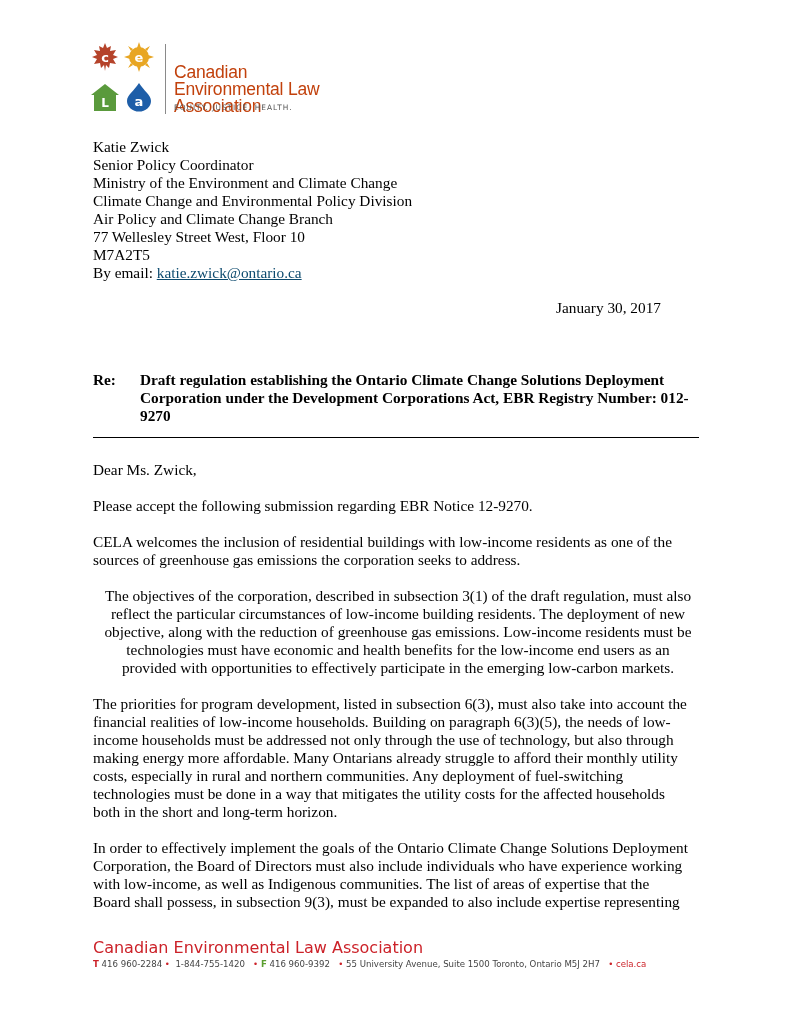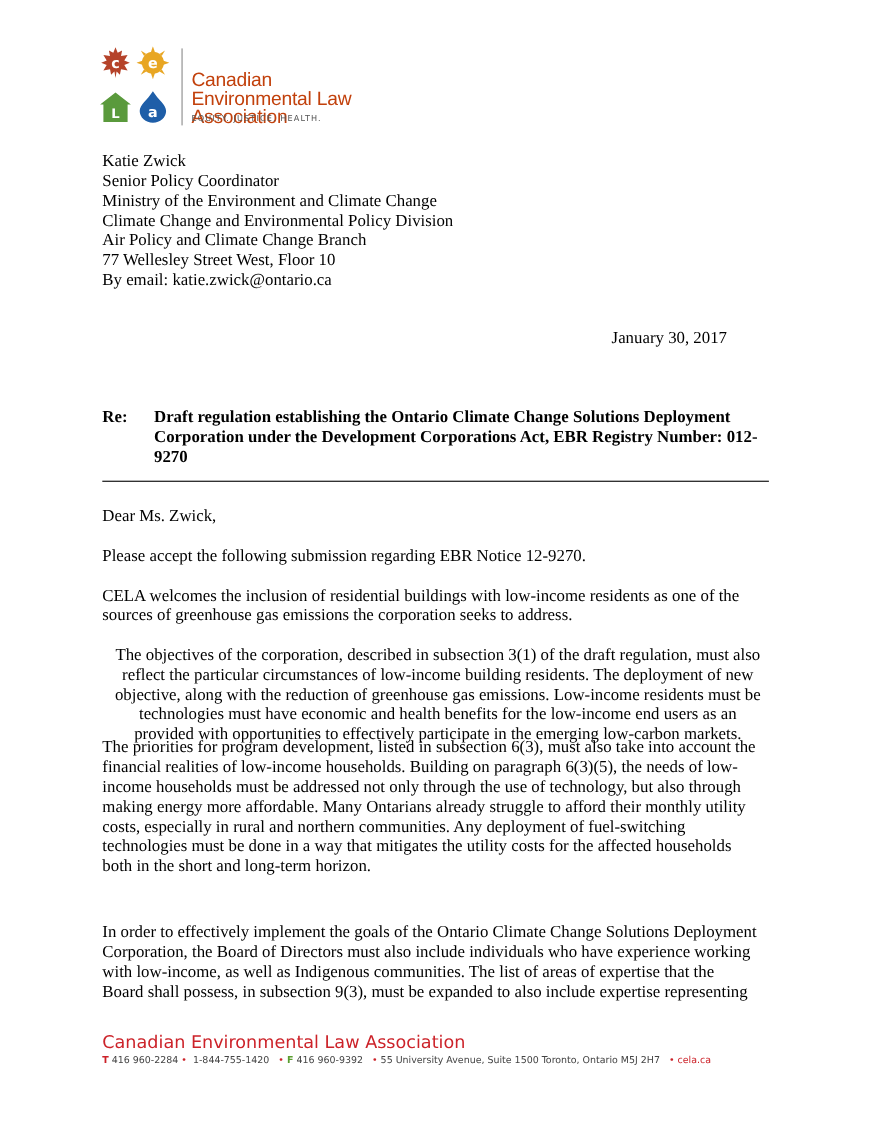--- a/index.html
+++ b/index.html
@@ -15,36 +15,36 @@
   .ico-e { left: 34px; top: 2px; }
   .ico-l { left: 0; top: 42px; }
   .ico-a { left: 34px; top: 42px; }
   .logo-divider { position: absolute; left: 75px; top: 4px; width: 1px; height: 70px; background: #8a8a8a; }
   .logo-text { position: absolute; left: 84px; top: 2px; color: #c2410c; font-family: Liberation Sans, sans-serif; font-size: 17.5px; line-height: 17px; letter-spacing: -0.2px; margin-top: 22px; }
   .logo-tag { position: absolute; left: 84px; top: 63px; color: #555; font-family: "DejaVu Sans", sans-serif; font-size: 7.4px; letter-spacing: 1px; }
 
   
   .addr { position: absolute; left: 93px; top: 138px; font-size: 15.3px; line-height: 18px; }
   .addr div { white-space: nowrap; }
-  .link { color: #000000; }
+  .link { color: #0c4a6e; text-decoration: underline; }
 
   .date { position: absolute; left: 556px; top: 299px; font-size: 15.3px; line-height: 18px; white-space: nowrap; }
 
   
   .re { position: absolute; left: 93px; top: 371px; width: 610px; font-size: 15.3px; line-height: 18px; font-weight: bold; }
   .re-label { position: absolute; left: 0; top: 0; }
   .re-text { position: absolute; left: 47px; top: 0; width: 560px; }
   .rule { position: absolute; left: 93px; top: 437px; width: 606px; border-top: 1px solid #000; }
 
   .para { position: absolute; left: 93px; width: 610px; font-size: 15.3px; line-height: 18px; }
   .p-salute { top: 461px; }
   .p1 { top: 497px; }
   .p2 { top: 533px; }
   .p3 { top: 587px; text-align: center; }
-  .p4 { top: 671px; }
+  .p4 { top: 695px; }
   .p5 { top: 839px; }
   .para .ln { display: block; white-space: nowrap; }
 
   
   .foot-org { position: absolute; left: 93px; top: 938px; color: #cc2229; font-size: 16px; font-family: "DejaVu Sans", sans-serif; white-space: nowrap; }
   .foot-line { position: absolute; left: 93px; top: 959px; color: #444; font-size: 8.6px; font-family: "DejaVu Sans", sans-serif; white-space: nowrap; }
   .foot-line .t { color: #cc2229; font-weight: bold; }
   .foot-line .f { color: #5a9e2f; font-weight: bold; }
   .foot-line .bullet { color: #cc2229; }
   .foot-line .web { color: #cc2229; }
@@ -98,20 +98,21 @@
   <div class="logo-tag">EQUITY. JUSTICE. HEALTH.</div>
 </div>
 
 <div class="addr serif">
   <div>Katie Zwick</div>
   <div>Senior Policy Coordinator</div>
   <div>Ministry of the Environment and Climate Change</div>
   <div>Climate Change and Environmental Policy Division</div>
   <div>Air Policy and Climate Change Branch</div>
   <div>77 Wellesley Street West, Floor 10</div>
+  <div>M7A2T5</div>
   <div><span>By email: </span><a class="link">katie.zwick@ontario.ca</a></div>
 </div>
 
 <div class="date serif">January 30, 2017</div>
 
 <div class="re serif">
   <span class="re-label">Re:</span>
   <div class="re-text">
     <span class="ln" style="display:block;white-space:nowrap">Draft regulation establishing the Ontario Climate Change Solutions Deployment</span>
     <span class="ln" style="display:block;white-space:nowrap">Corporation under the Development Corporations Act, EBR Registry Number: 012-</span>

